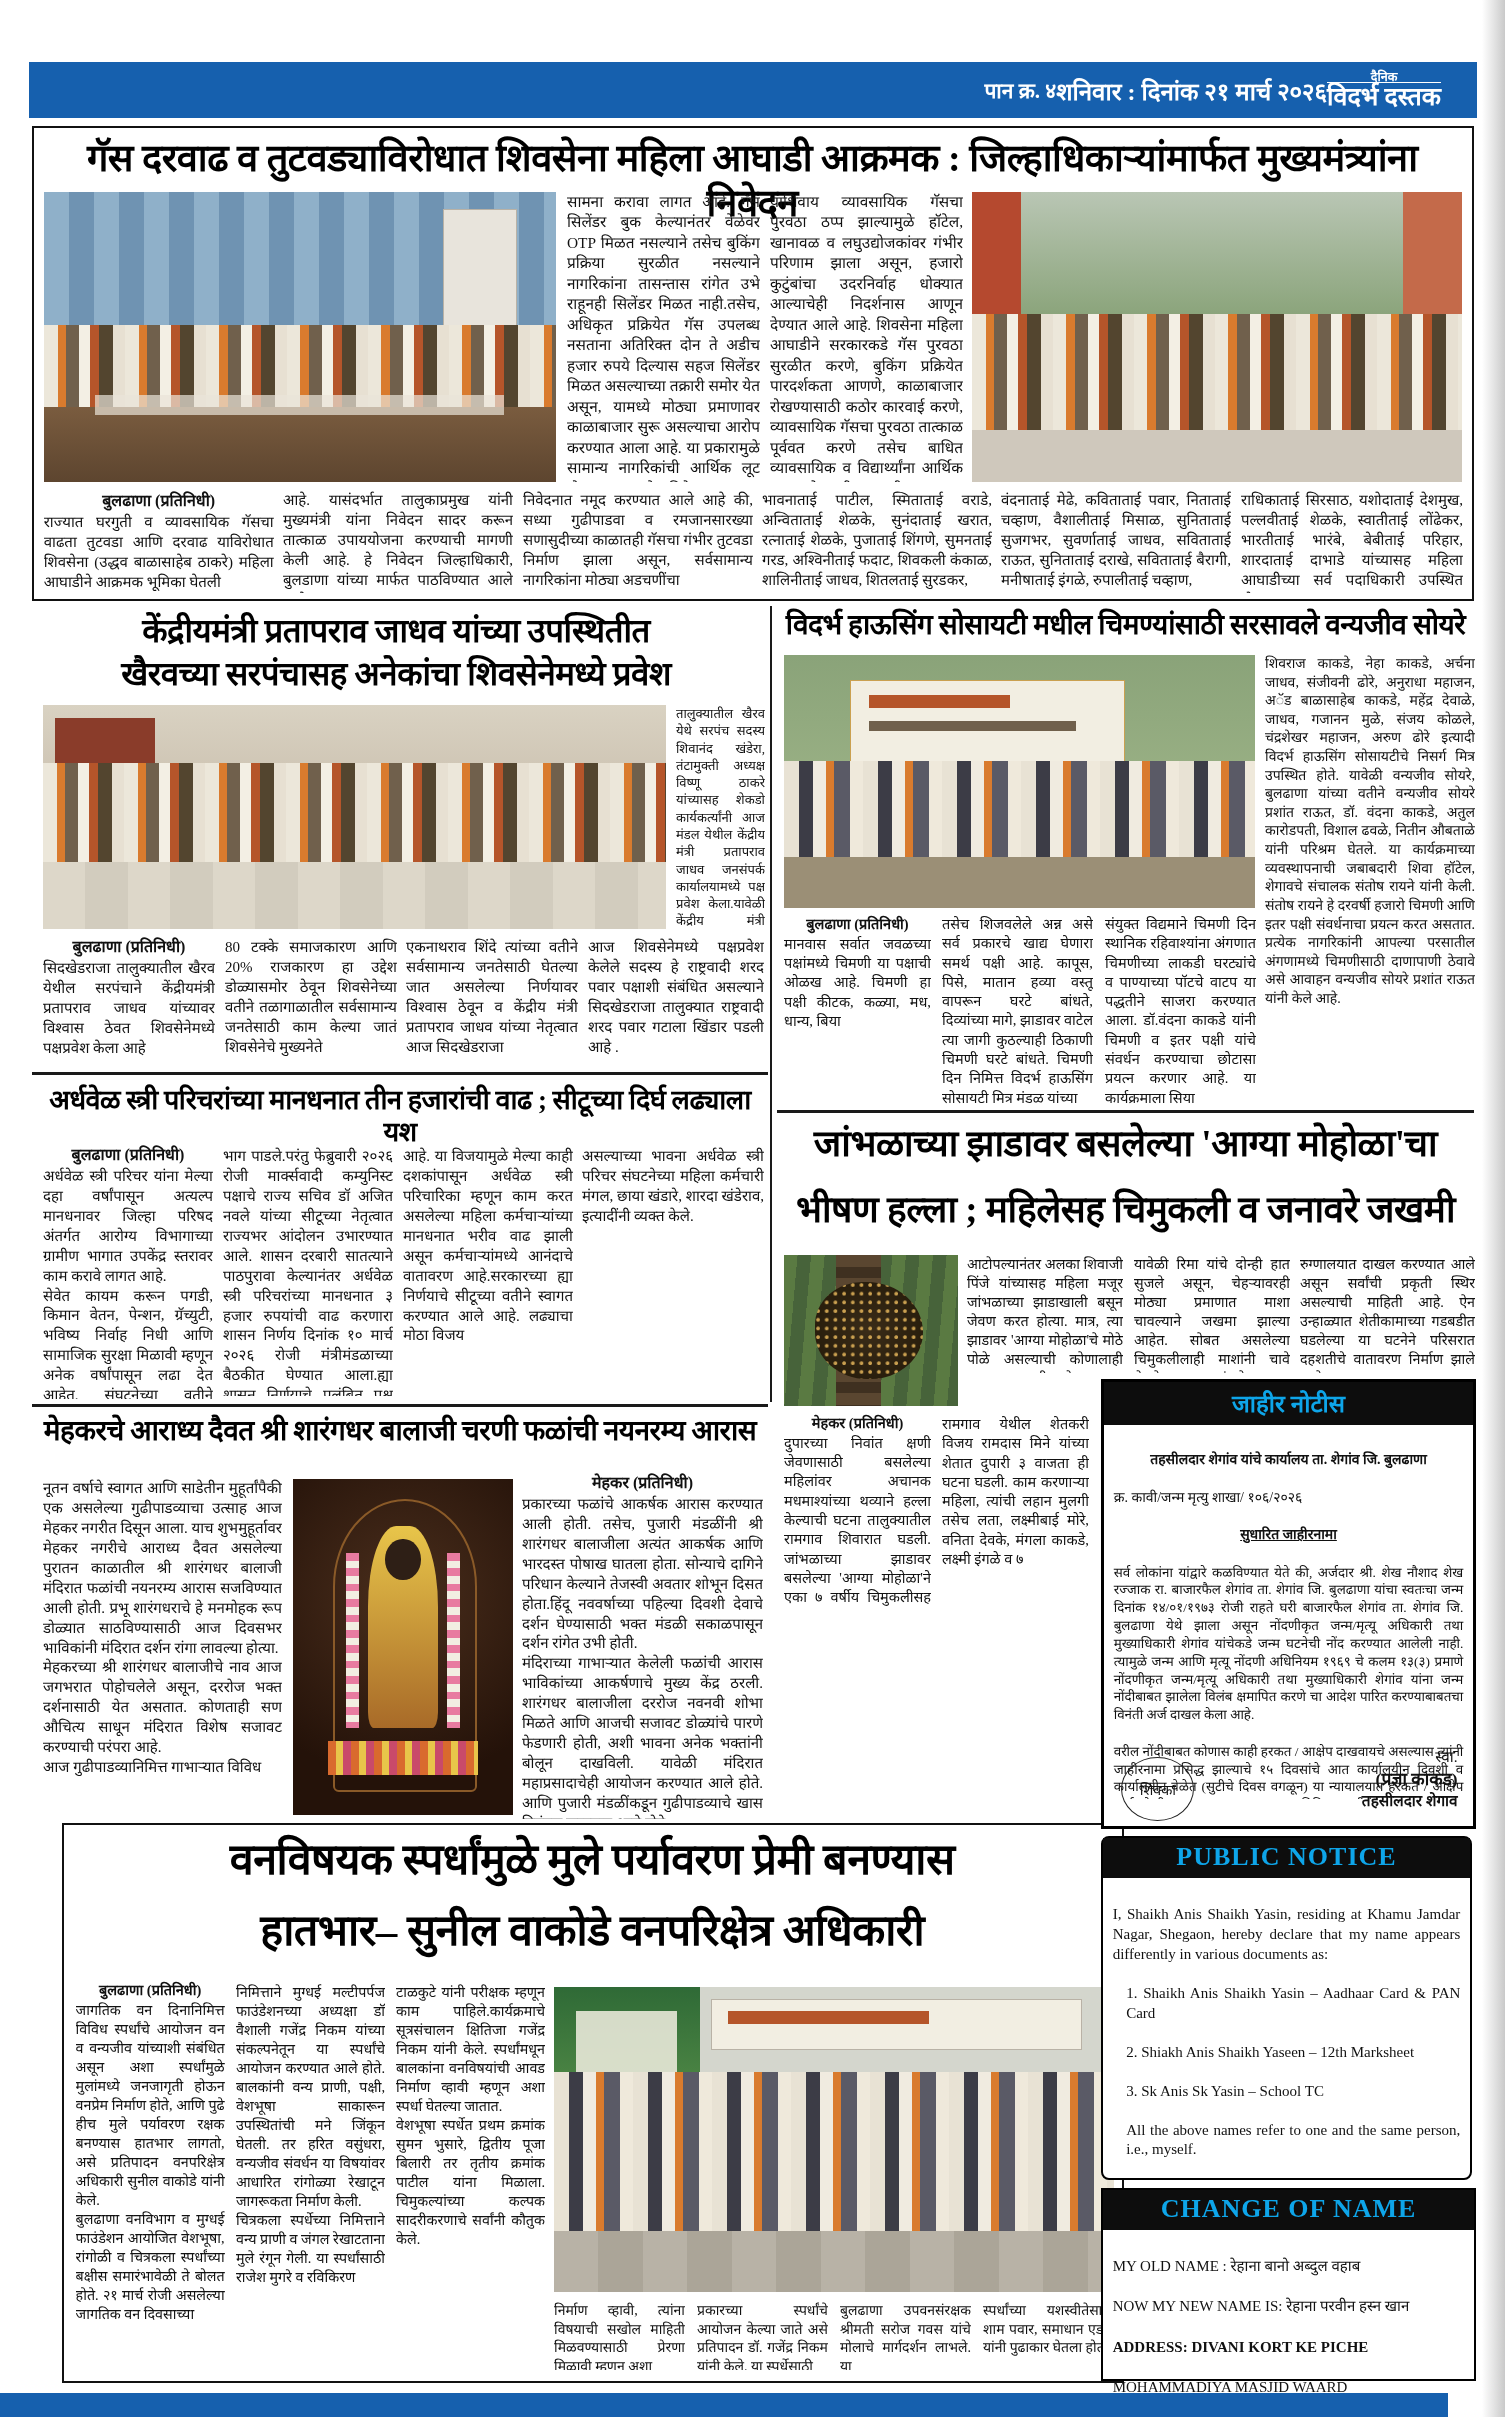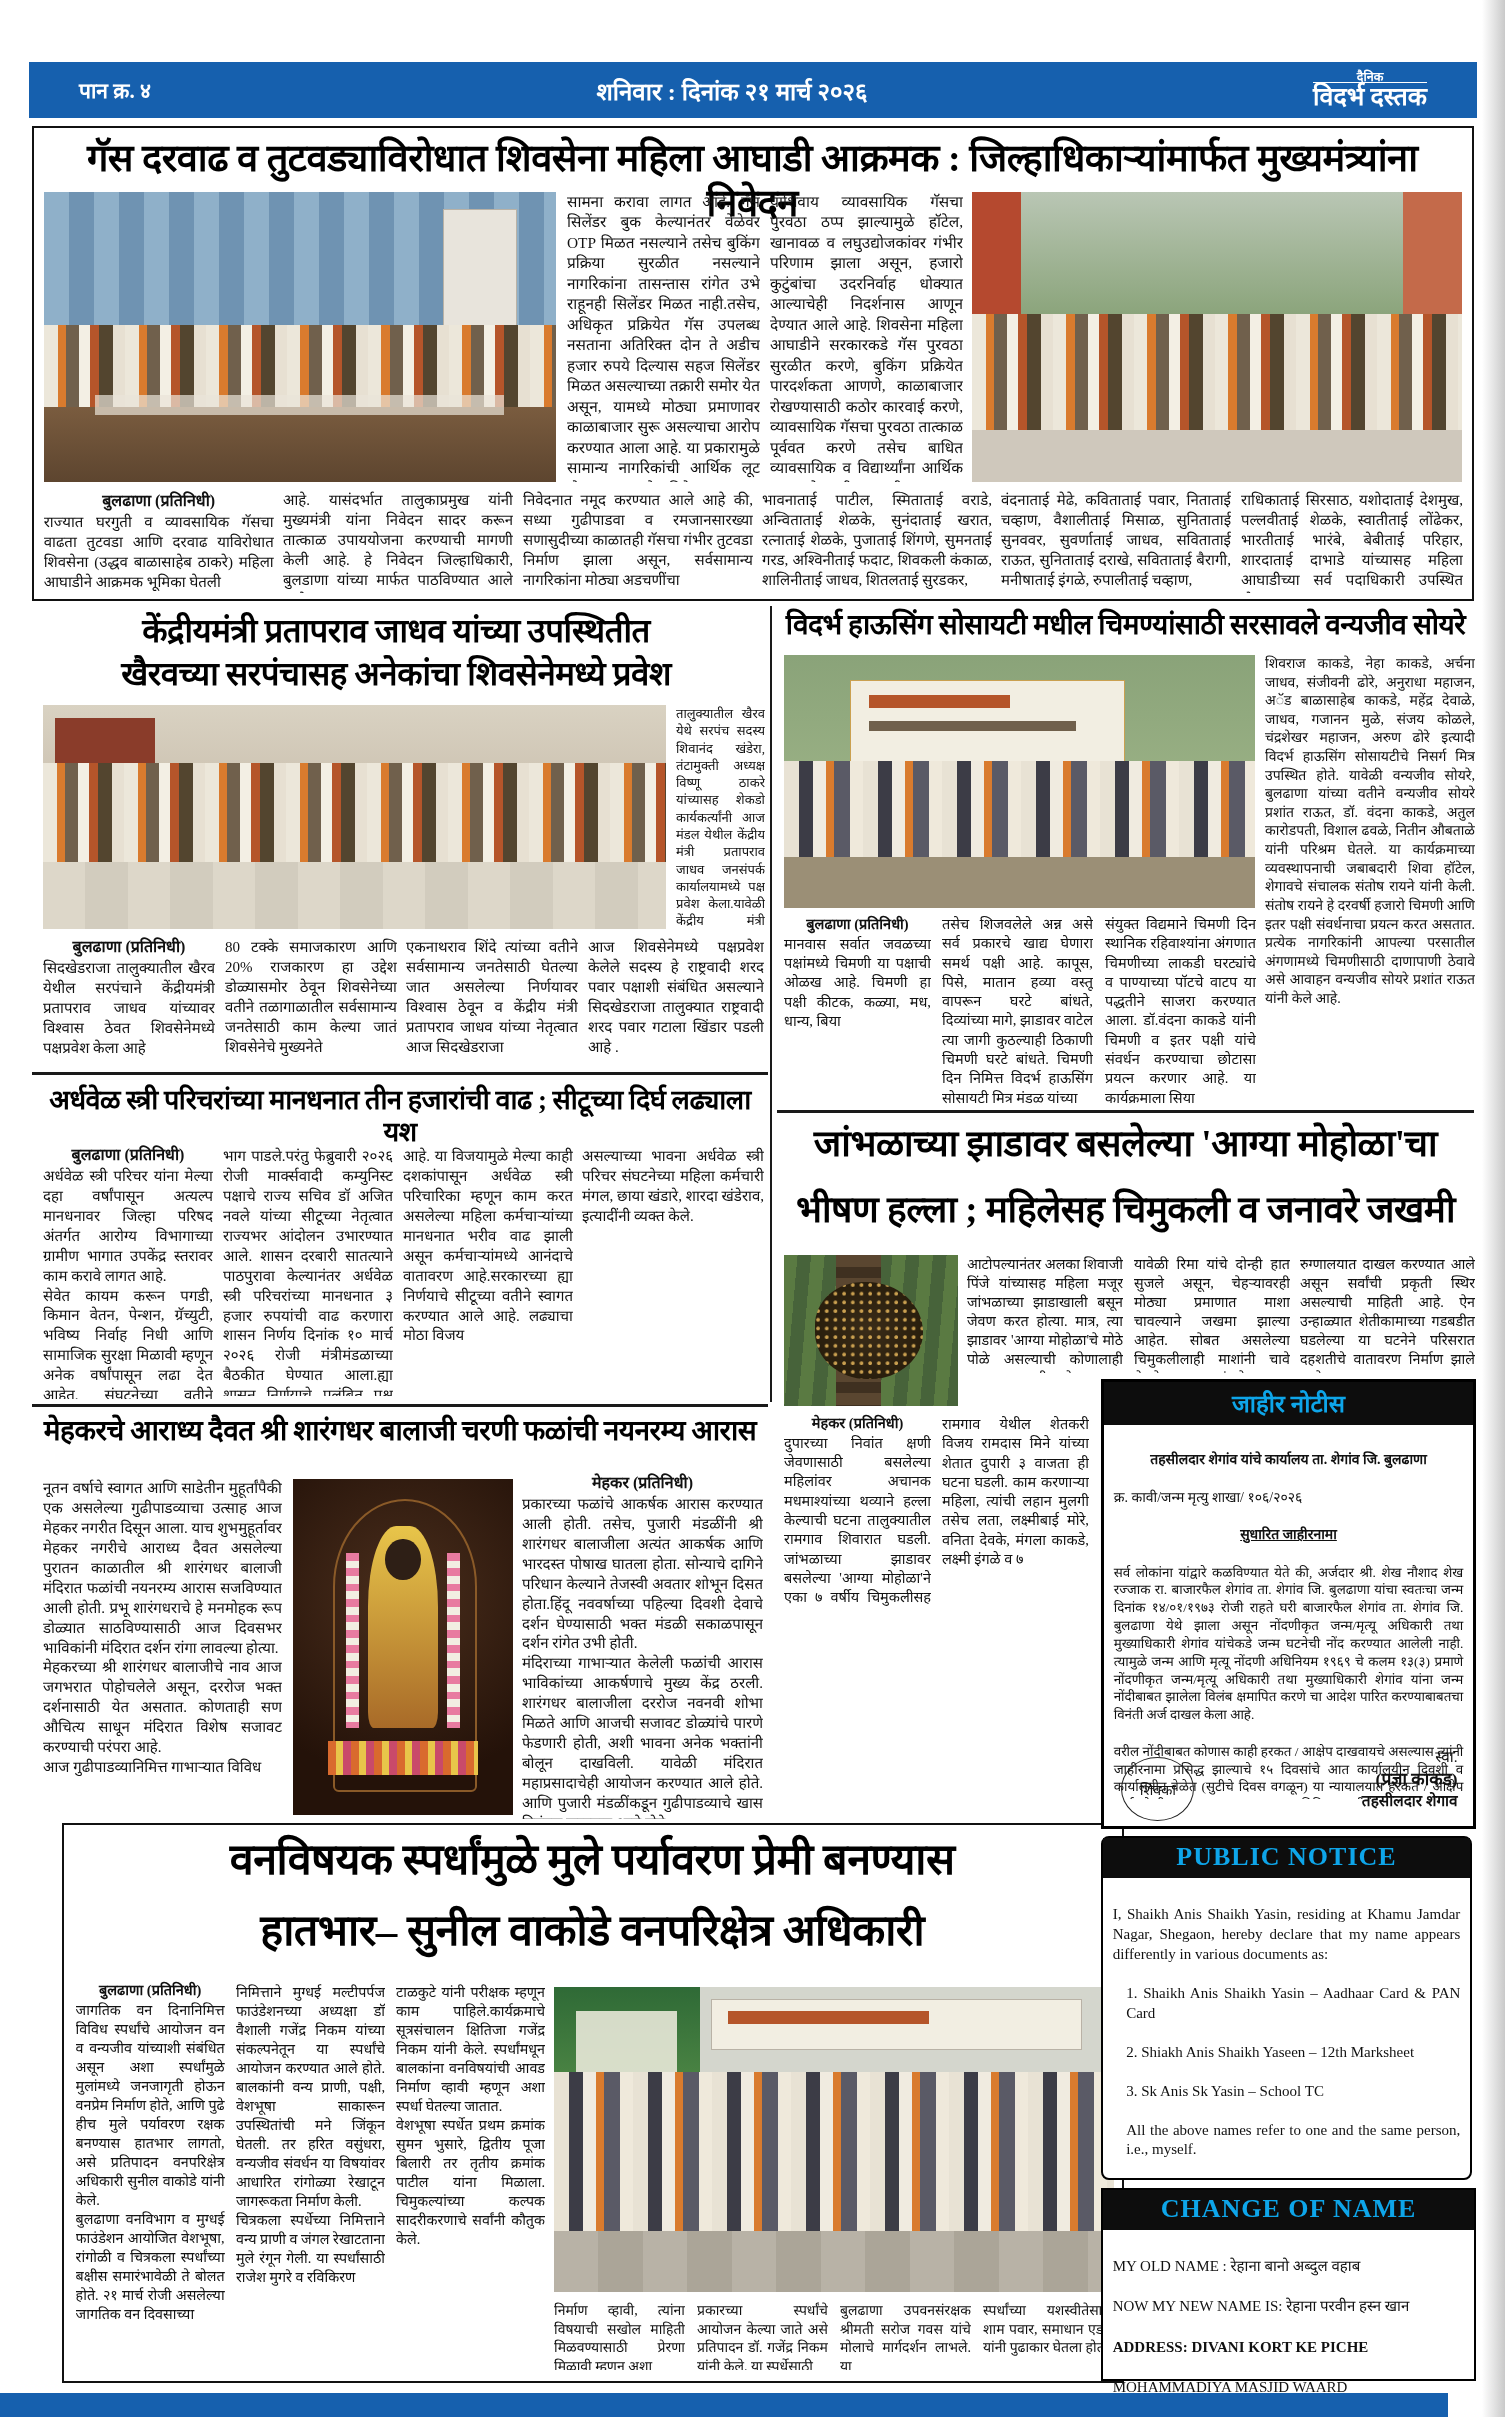--- a/index.html
+++ b/index.html
@@ -3,21 +3,21 @@
 <meta charset="utf-8">
 <style>
   html,body{margin:0;padding:0;background:#ffffff;}
   .page{position:relative;width:1505px;height:2418px;background:#ffffff;overflow:hidden;
         font-family:"Liberation Serif",serif;color:#111;}
   .abs{position:absolute;}
   .edge{right:0;top:0;width:23px;height:100%;
         background:linear-gradient(90deg,rgba(0,0,0,0) 0%,#e2e2e2 55%,#c9c9c9 100%);}
   
   .topbar{left:29px;top:62px;width:1448px;height:56px;background:#1660ae;color:#fff;
-          display:flex;align-items:center;justify-content:space-between;padding:0 50px;box-sizing:border-box;font-family:Liberation Serif, serif;}
+          display:flex;align-items:center;justify-content:flex-end;padding:0 36px;box-sizing:border-box;font-family:Liberation Serif, serif;}
   .topbar .mid{font-size:24px;font-weight:bold;}
   .topbar .pg{font-size:21px;font-weight:bold;}
   .brand{text-align:center;line-height:1.0;}
   .brand .small{font-size:12.6px;font-weight:bold;display:block;}
   .brand .big{font-size:25px;font-weight:bold;border-top:1px solid #fff;}
   .botbar{left:0;top:2393px;width:1448px;height:25px;background:#1660ae;}
   
   .hl{font-weight:bold;text-align:center;line-height:1.18;letter-spacing:-0.5px;color:#000;}
   .t{font-size:15px;line-height:1.33;text-align:justify;white-space:pre-line;}
   .byline{font-weight:bold;text-align:center;font-size:16px;margin-bottom:1.9px;}
@@ -78,21 +78,21 @@
       <div class="crowd" style="top:42%;height:40%;"></div>
     </div>
 
     <div class="abs" style="left:9.7px;top:361px;width:230px;">
       <div class="byline">बुलढाणा (प्रतिनिधी)</div>
       <div class="t" style="height:81px;overflow:hidden;">राज्यात घरगुती व व्यावसायिक गॅसचा वाढता तुटवडा आणि दरवाढ याविरोधात शिवसेना (उद्धव बाळासाहेब ठाकरे) महिला आघाडीने आक्रमक भूमिका घेतली</div>
     </div>
     <div class="abs t" style="left:249px;top:363px;width:230px;height:102px;overflow:hidden;">आहे. यासंदर्भात तालुकाप्रमुख यांनी मुख्यमंत्री यांना निवेदन सादर करून तात्काळ उपाययोजना करण्याची मागणी केली आहे. हे निवेदन जिल्हाधिकारी, बुलडाणा यांच्या मार्फत पाठविण्यात आले आहे.</div>
     <div class="abs t" style="left:489px;top:363px;width:230px;height:102px;overflow:hidden;">निवेदनात नमूद करण्यात आले आहे की, सध्या गुढीपाडवा व रमजानसारख्या सणासुदीच्या काळातही गॅसचा गंभीर तुटवडा निर्माण झाला असून, सर्वसामान्य नागरिकांना मोठ्या अडचणींचा</div>
     <div class="abs t" style="left:728px;top:363px;width:230px;height:102px;overflow:hidden;">भावनाताई पाटील, स्मिताताई वराडे, अन्विताताई शेळके, सुनंदाताई खरात, रत्नाताई शेळके, पुजाताई शिंगणे, सुमनताई गरड, अश्विनीताई फदाट, शिवकली कंकाळ, शालिनीताई जाधव, शितलताई सुरडकर,</div>
-    <div class="abs t" style="left:967px;top:363px;width:230px;height:102px;overflow:hidden;">वंदनाताई मेढे, कविताताई पवार, निताताई चव्हाण, वैशालीताई मिसाळ, सुनिताताई सुनववर, सुवर्णाताई जाधव, सविताताई राऊत, सुनिताताई दराखे, सविताताई बैरागी, मनीषाताई इंगळे, रुपालीताई चव्हाण,</div>
+    <div class="abs t" style="left:967px;top:363px;width:230px;height:102px;overflow:hidden;">वंदनाताई मेढे, कविताताई पवार, निताताई चव्हाण, वैशालीताई मिसाळ, सुनिताताई सुजगभर, सुवर्णाताई जाधव, सविताताई राऊत, सुनिताताई दराखे, सविताताई बैरागी, मनीषाताई इंगळे, रुपालीताई चव्हाण,</div>
     <div class="abs t" style="left:1207px;top:363px;width:222px;height:102px;overflow:hidden;">राधिकाताई सिरसाठ, यशोदाताई देशमुख, पल्लवीताई शेळके, स्वातीताई लोंढेकर, भारतीताई भारंबे, बेबीताई परिहार, शारदाताई दाभाडे यांच्यासह महिला आघाडीच्या सर्व पदाधिकारी उपस्थित होत्या.</div>
   </div>
 
   <div class="abs rule-v" style="left:770px;top:606px;height:796px;"></div>
 
   <div class="abs hl" style="left:39px;top:612px;width:714px;font-size:33px;">केंद्रीयमंत्री प्रतापराव जाधव यांच्या उपस्थितीत</div>
   <div class="abs hl" style="left:39px;top:655px;width:714px;font-size:33px;">खैरवच्या सरपंचासह अनेकांचा शिवसेनेमध्ये प्रवेश</div>
 
   <div class="abs photo" style="left:43px;top:705px;width:623px;height:224px;">
     <div class="abs" style="left:0;top:0;width:100%;height:45%;background:linear-gradient(#d9d2c2,#cabfae);"></div>

